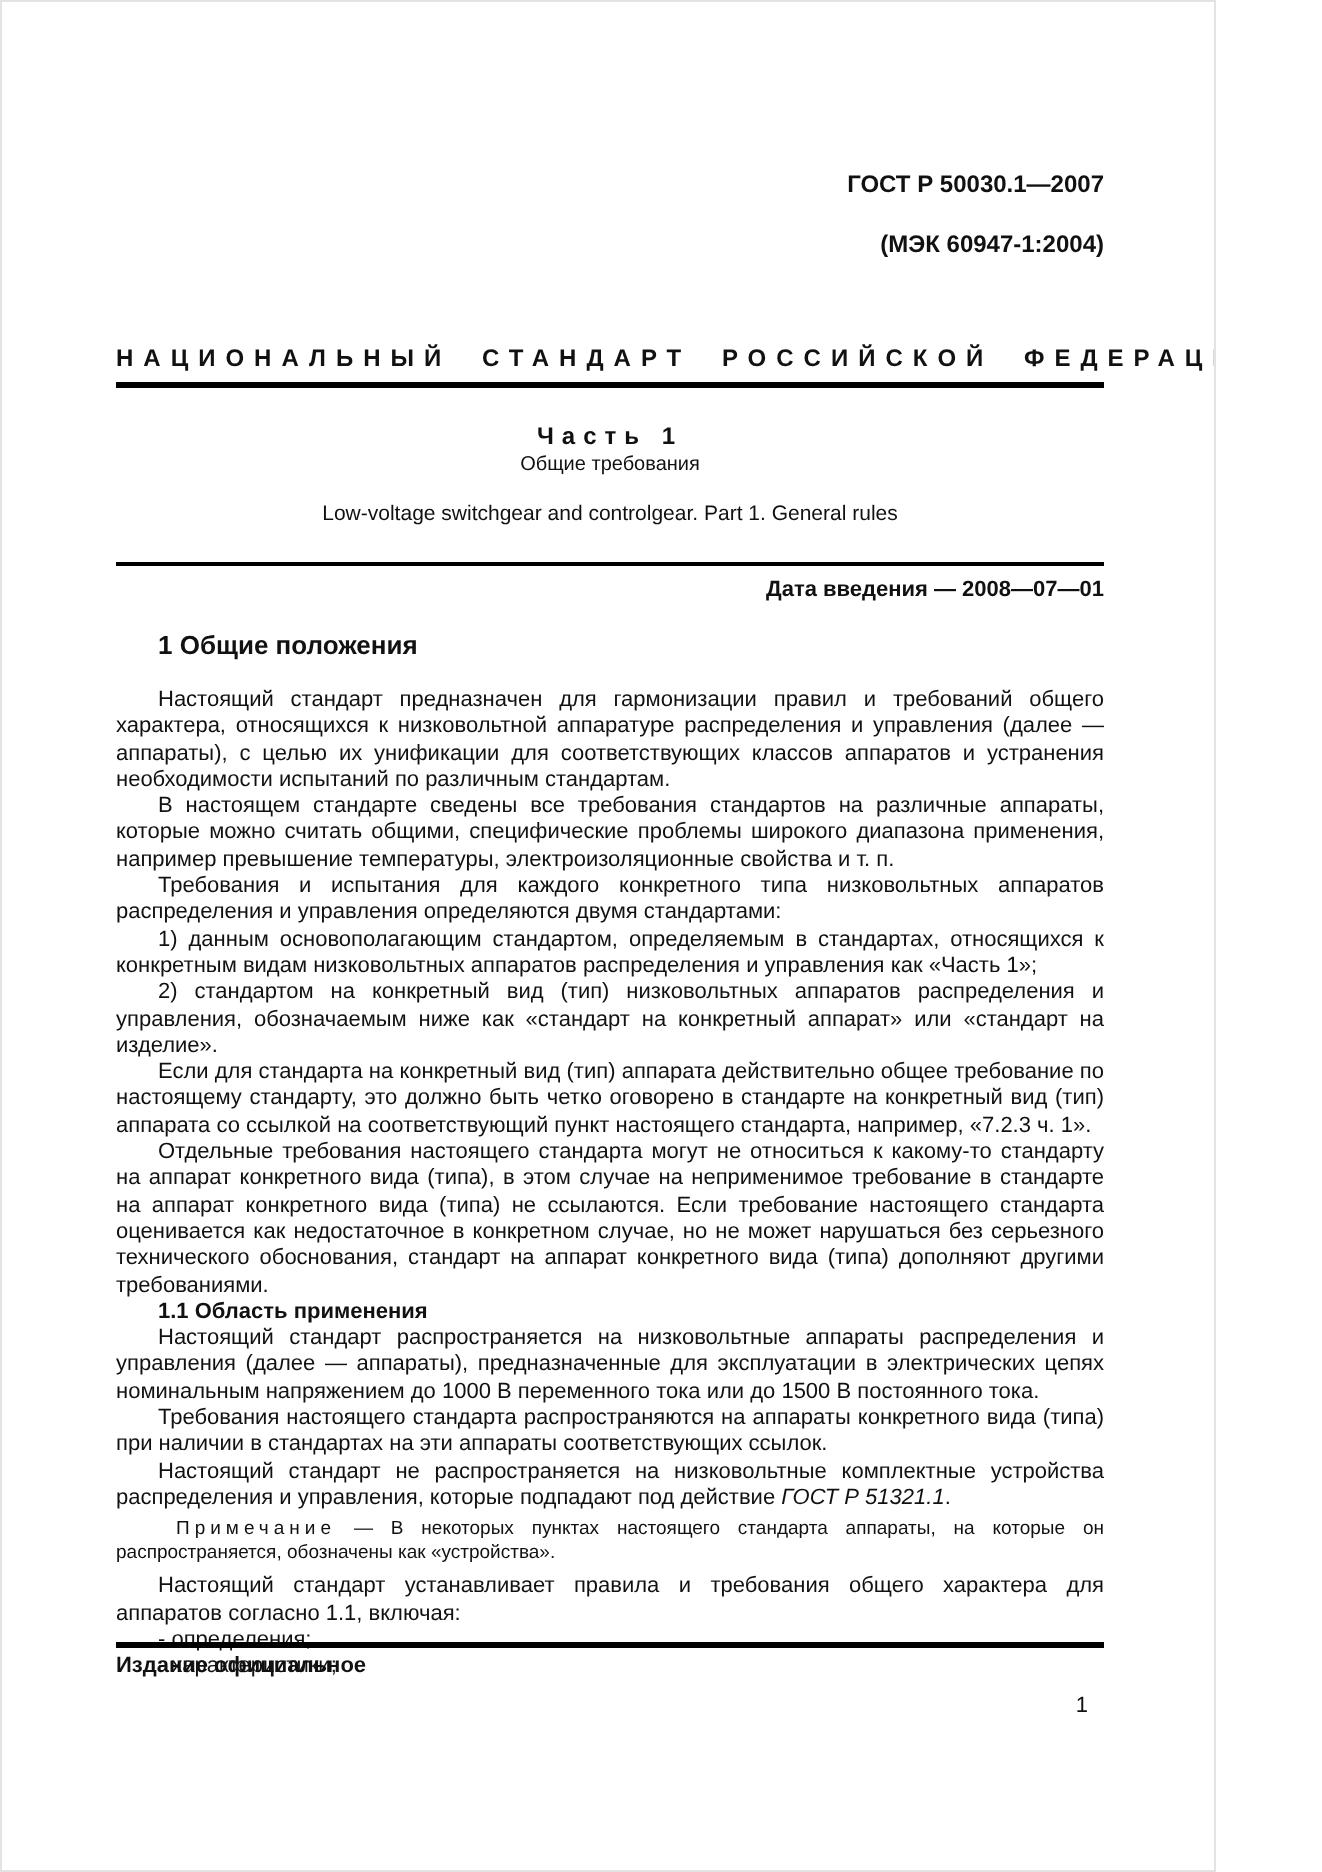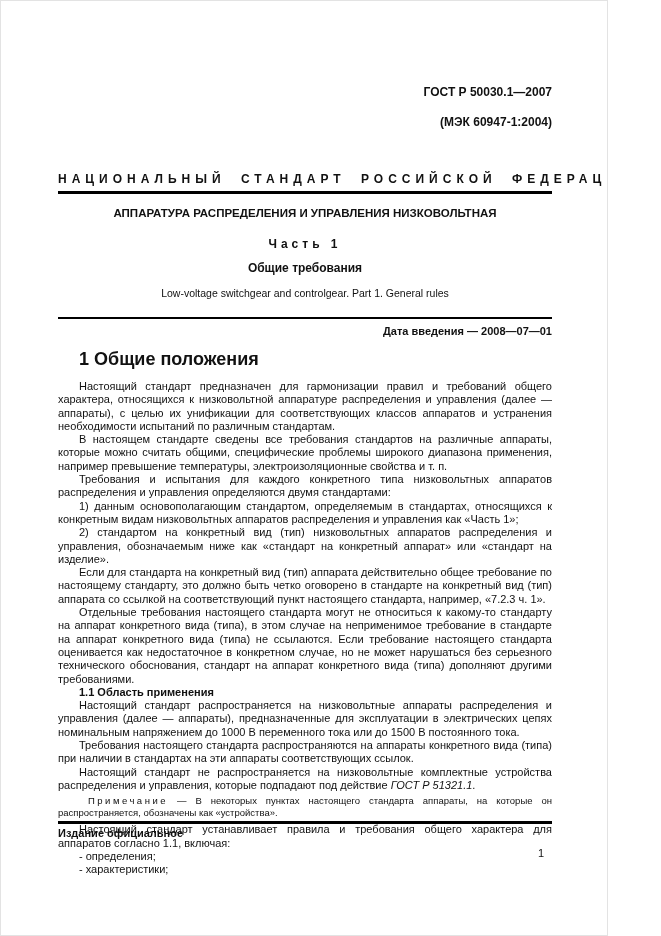--- a/index.html
+++ b/index.html
@@ -50,43 +50,43 @@
   }
   .part-label {
     margin-top: 18px;
     text-align: center;
     font-weight: bold;
     font-size: 12px;
     line-height: 13px;
     letter-spacing: 4px;
   }
   .subtitle-ru {
-    margin-top: 11px;
+    margin-top: 1px;
     text-align: center;
-    font-weight: bold;
-    font-size: 12px;
+    font-weight: normal;
+    font-size: 10px;
     line-height: 13px;
   }
   .title-en {
     margin-top: 12px;
     text-align: center;
     font-size: 10.5px;
     line-height: 12px;
   }
   .intro-date {
     margin-top: 6px;
     text-align: right;
     font-weight: bold;
     font-size: 11px;
     line-height: 13px;
   }
   .section-heading {
     margin: 13px 0 13px 0;
     font-weight: bold;
-    font-size: 18px;
+    font-size: 13px;
     line-height: 16px;
     text-indent: 21px;
   }
   .body-p {
     margin: 0;
     font-size: 11px;
     line-height: 13.3px;
     text-align: justify;
     text-indent: 21px;
   }
@@ -137,21 +137,20 @@
   <div class="content">
 
     <div class="doc-codes">
       <div>ГОСТ Р 50030.1—2007</div>
       <div>(МЭК 60947-1:2004)</div>
     </div>
 
     <div class="federation-title">НАЦИОНАЛЬНЫЙ СТАНДАРТ РОССИЙСКОЙ ФЕДЕРАЦИИ</div>
     <div class="rule rule-thick"></div>
 
-    <div class="title-ru">АППАРАТУРА РАСПРЕДЕЛЕНИЯ И УПРАВЛЕНИЯ НИЗКОВОЛЬТНАЯ</div>
     <div class="part-label">Часть 1</div>
     <div class="subtitle-ru">Общие требования</div>
     <div class="title-en">Low-voltage switchgear and controlgear. Part 1. General rules</div>
 
     <div class="rule rule-mid"></div>
     <div class="intro-date">Дата введения — 2008—07—01</div>
 
     <div class="section-heading">1 Общие положения</div>
 
     <p class="body-p">Настоящий стандарт предназначен для гармонизации правил и требований общего характера, относящихся к низковольтной аппаратуре распределения и управления (далее — аппараты), с целью их унификации для соответствующих классов аппаратов и устранения необходимости испытаний по различным стандартам.</p>

